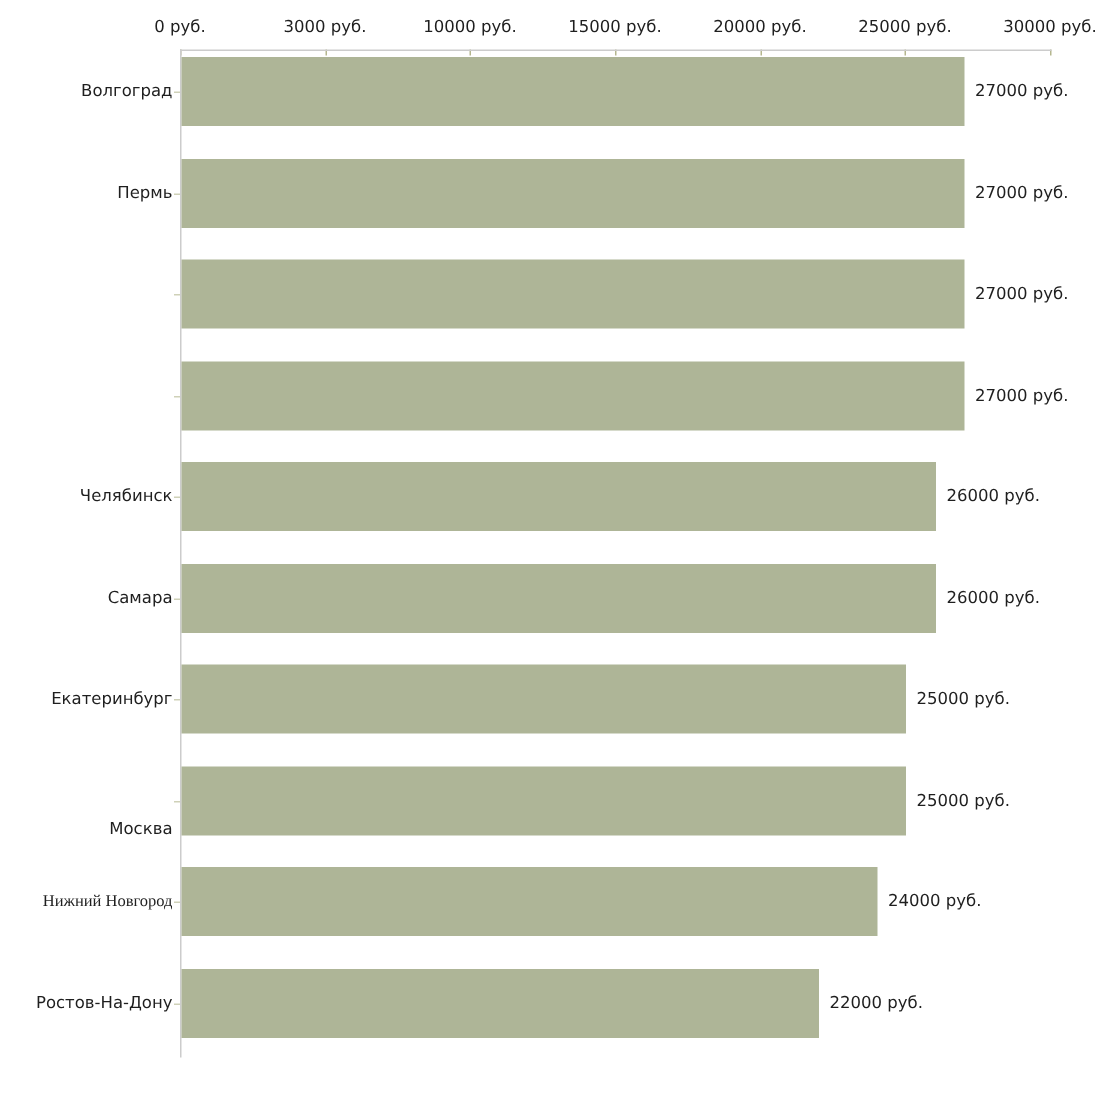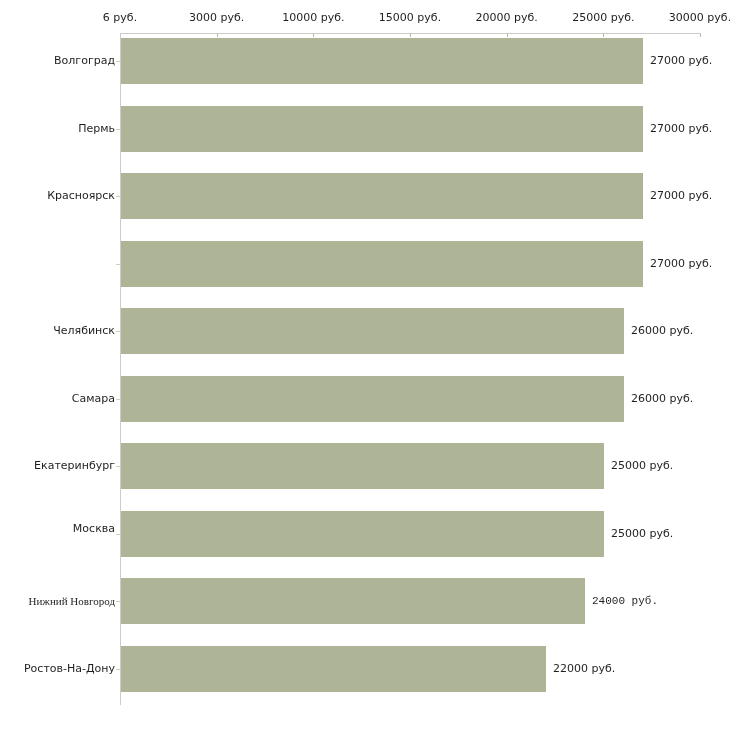--- a/index.html
+++ b/index.html
@@ -59,21 +59,21 @@
     line-height: 46px;
     font-size: 11px;
     color: #1f1f1f;
     white-space: nowrap;
   }
 </style>
 </head>
 <body>
 
 <div id="plot">
-    <div class="xlabel" style="left: 120px; top: 11px;">6 руб.</div>
+    <div class="xlabel" style="left: 120px; top: 11px;">0 руб.</div>
     <div class="xtick" style="left: 120px; top: 33px; background: rgb(181, 183, 143);"></div>
     <div class="xlabel" style="left: 216.667px; top: 11px;">3000 руб.</div>
     <div class="xtick" style="left: 216.667px; top: 33px; background: rgb(181, 183, 143);"></div>
     <div class="xlabel" style="left: 313.333px; top: 11px;">10000 руб.</div>
     <div class="xtick" style="left: 313.333px; top: 33px; background: rgb(181, 183, 143);"></div>
     <div class="xlabel" style="left: 410px; top: 11px;">15000 руб.</div>
     <div class="xtick" style="left: 410px; top: 33px; background: rgb(181, 183, 143);"></div>
     <div class="xlabel" style="left: 506.667px; top: 11px;">20000 руб.</div>
     <div class="xtick" style="left: 506.667px; top: 33px; background: rgb(181, 183, 143);"></div>
     <div class="xlabel" style="left: 603.333px; top: 11px;">25000 руб.</div>
@@ -84,43 +84,42 @@
     <div class="vline" style="left: 120px; top: 33px; height: 672px; background: rgb(204, 204, 204);"></div>
     <div class="ytick" style="left: 116px; top: 61px; background: rgb(207, 209, 184);"></div>
     <div class="catlabel" style="right: 615px; top: 38px; text-align: center;">Волгоград</div>
     <div class="bar" style="left: 121px; top: 38px; width: 522px; background: rgb(174, 181, 151);"></div>
     <div class="vallabel" style="left: 650px; top: 38px;">27000 руб.</div>
     <div class="ytick" style="left: 116px; top: 128.5px; background: rgb(207, 209, 184);"></div>
     <div class="catlabel" style="right: 615px; top: 105.5px;">Пермь</div>
     <div class="bar" style="left: 121px; top: 105.5px; width: 522px; background: rgb(174, 181, 151);"></div>
     <div class="vallabel" style="left: 650px; top: 105.5px;">27000 руб.</div>
     <div class="ytick" style="left: 116px; top: 196px; background: rgb(207, 209, 184);"></div>
-    <div class="catlabel" style="right: 615px; top: 173px;">Красноярск</div>
     <div class="bar" style="left: 121px; top: 173px; width: 522px; background: rgb(174, 181, 151);"></div>
     <div class="vallabel" style="left: 650px; top: 173px;">27000 руб.</div>
     <div class="ytick" style="left: 116px; top: 263.5px; background: rgb(207, 209, 184);"></div>
     <div class="bar" style="left: 121px; top: 240.5px; width: 522px; background: rgb(174, 181, 151);"></div>
     <div class="vallabel" style="left: 650px; top: 240.5px;">27000 руб.</div>
     <div class="ytick" style="left: 116px; top: 331px; background: rgb(207, 209, 184);"></div>
     <div class="catlabel" style="right: 615px; top: 308px;">Челябинск</div>
     <div class="bar" style="left: 121px; top: 308px; width: 503px; background: rgb(174, 181, 151);"></div>
     <div class="vallabel" style="left: 631px; top: 308px;">26000 руб.</div>
     <div class="ytick" style="left: 116px; top: 398.5px; background: rgb(207, 209, 184);"></div>
     <div class="catlabel" style="right: 615px; top: 375.5px;">Самара</div>
     <div class="bar" style="left: 121px; top: 375.5px; width: 503px; background: rgb(174, 181, 151);"></div>
     <div class="vallabel" style="left: 631px; top: 375.5px;">26000 руб.</div>
     <div class="ytick" style="left: 116px; top: 466px; background: rgb(207, 209, 184);"></div>
     <div class="catlabel" style="right: 615px; top: 443px; margin-left: 46px;">Екатеринбург</div>
     <div class="bar" style="left: 121px; top: 443px; width: 483px; background: rgb(174, 181, 151);"></div>
     <div class="vallabel" style="left: 611px; top: 443px;">25000 руб.</div>
     <div class="ytick" style="left: 116px; top: 533.5px; background: rgb(207, 209, 184);"></div>
-    <div class="catlabel" style="right: 615px; top: 506px;">Москва</div>
+    <div class="catlabel" style="right: 615px; top: 530px;">Москва</div>
     <div class="bar" style="left: 121px; top: 510.5px; width: 483px; background: rgb(174, 181, 151);"></div>
     <div class="vallabel" style="left: 611px; top: 510.5px;">25000 руб.</div>
     <div class="ytick" style="left: 116px; top: 601px; background: rgb(207, 209, 184);"></div>
     <div class="catlabel" style="right: 615px; top: 578px; font-family: Liberation Serif, serif;">Нижний Новгород</div>
     <div class="bar" style="left: 121px; top: 578px; width: 464px; background: rgb(174, 181, 151);"></div>
-    <div class="vallabel" style="left: 592px; top: 578px; font-family: Liberation Mono, monospace;">24000 руб.</div>
+    <div class="vallabel" style="left: 592px; top: 578px;">24000 руб.</div>
     <div class="ytick" style="left: 116px; top: 668.5px; background: rgb(207, 209, 184);"></div>
     <div class="catlabel" style="right: 615px; top: 645.5px;">Ростов-На-Дону</div>
     <div class="bar" style="left: 121px; top: 645.5px; width: 425px; background: rgb(174, 181, 151);"></div>
     <div class="vallabel" style="left: 553px; top: 645.5px;">22000 руб.</div>
   </div>
 
 </body></html>

